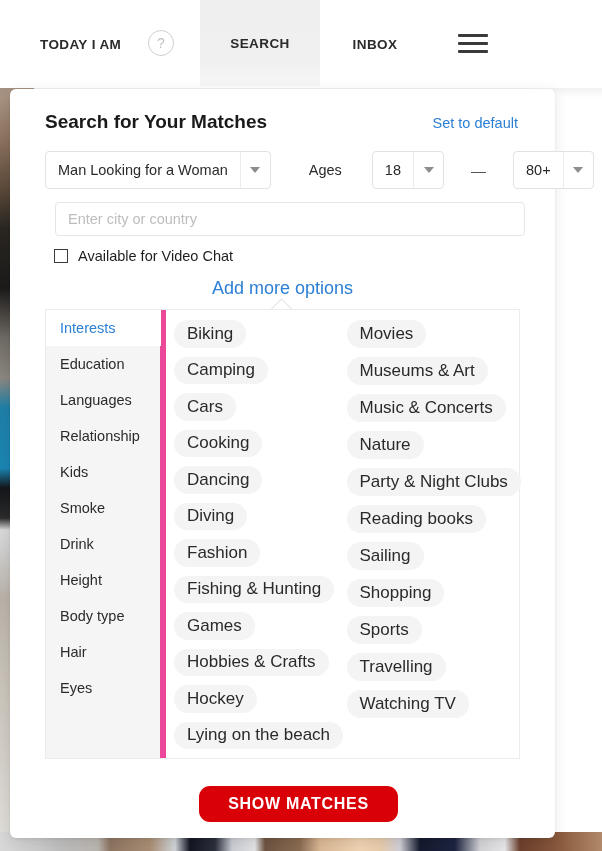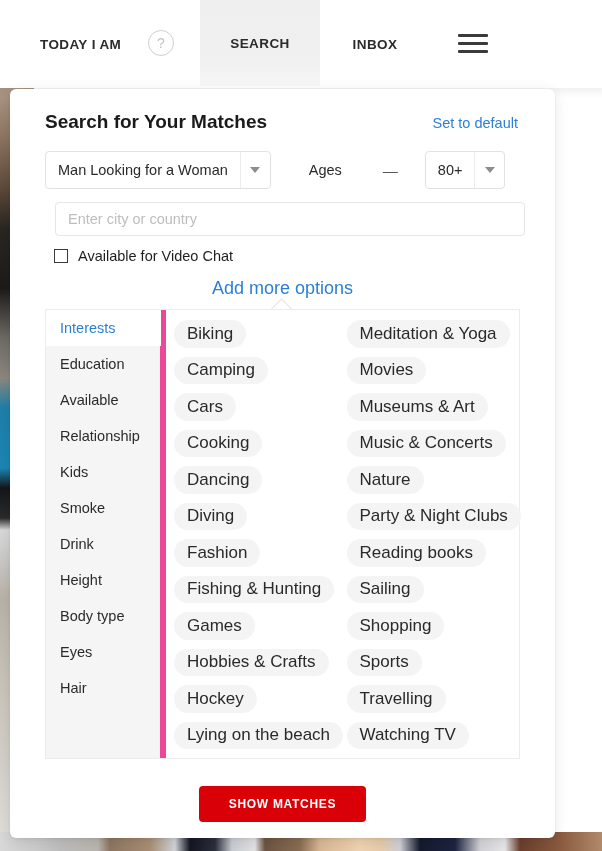--- a/index.html
+++ b/index.html
@@ -216,23 +216,23 @@
     height: 28px; margin-bottom: 9px;
     padding: 0 13px;
     background: #f4f4f4; border-radius: 14px;
     font-size: 17px; color: #2a2a2a;
     white-space: nowrap; cursor: pointer;
   }
 
   
   #show-matches-button {
     position: absolute; left: 189px; top: 697px;
-    width: 167px; height: 36px;
-    background: #d90008; border: none; border-radius: 4px;
-    color: #ffffff; font-size: 12px; font-weight: bold;
+    width: 199px; height: 36px;
+    background: #d90008; border: none; border-radius: 11px;
+    color: #ffffff; font-size: 16px; font-weight: bold;
     letter-spacing: 0.7px;
     font-family: "Liberation Sans", sans-serif;
     cursor: pointer;
   }
 </style>
 </head>
 <body>
 
 <div id="page-bg"></div>
 <div id="bg-photo-left"></div>
@@ -267,20 +267,26 @@
 
     <div class="sel" id="sel-looking-for">
       <div class="sel-value">Man Looking for a Woman</div>
       <div class="sel-arrow">
           <i class="caret-down"></i>
         </div>
     </div>
 
     <div id="ages-label">Ages</div>
 
+    <div class="sel" id="sel-age-from">
+      <div class="sel-value">18</div>
+      <div class="sel-arrow">
+          <i class="caret-down"></i>
+        </div>
+    </div>
 
     <div id="age-dash">—</div>
 
     <div class="sel" id="sel-age-to">
       <div class="sel-value">80+</div>
       <div class="sel-arrow">
           <i class="caret-down"></i>
         </div>
     </div>
 
@@ -298,45 +304,45 @@
 
   <div id="interests-container">
     <div id="category-tabs">
         <div class="cat-tab active">
           <span>Interests</span>
         </div>
         <div class="cat-tab">
           <span>Education</span>
         </div>
         <div class="cat-tab">
-          <span>Available</span>
+          <span>Languages</span>
         </div>
         <div class="cat-tab">
           <span>Relationship</span>
         </div>
         <div class="cat-tab">
           <span>Kids</span>
         </div>
         <div class="cat-tab">
           <span>Smoke</span>
         </div>
         <div class="cat-tab">
           <span>Drink</span>
         </div>
         <div class="cat-tab">
           <span>Height</span>
         </div>
         <div class="cat-tab">
           <span>Body type</span>
         </div>
         <div class="cat-tab">
+          <span>Hair</span>
+        </div>
+        <div class="cat-tab">
           <span>Eyes</span>
-        </div>
-        <div class="cat-tab">
-          <span>Hair</span>
         </div>
       </div>
     <div id="chips-area">
       <div class="chip-col" id="chip-col-left">
           <div class="chip">
             <span>Biking</span>
           </div>
           <div class="chip">
             <span>Camping</span>
           </div>
@@ -366,23 +372,20 @@
           </div>
           <div class="chip">
             <span>Hockey</span>
           </div>
           <div class="chip">
             <span>Lying on the beach</span>
           </div>
         </div>
       <div class="chip-col" id="chip-col-right">
           <div class="chip">
-            <span>Meditation &amp; Yoga</span>
-          </div>
-          <div class="chip">
             <span>Movies</span>
           </div>
           <div class="chip">
             <span>Museums &amp; Art</span>
           </div>
           <div class="chip">
             <span>Music &amp; Concerts</span>
           </div>
           <div class="chip">
             <span>Nature</span>

